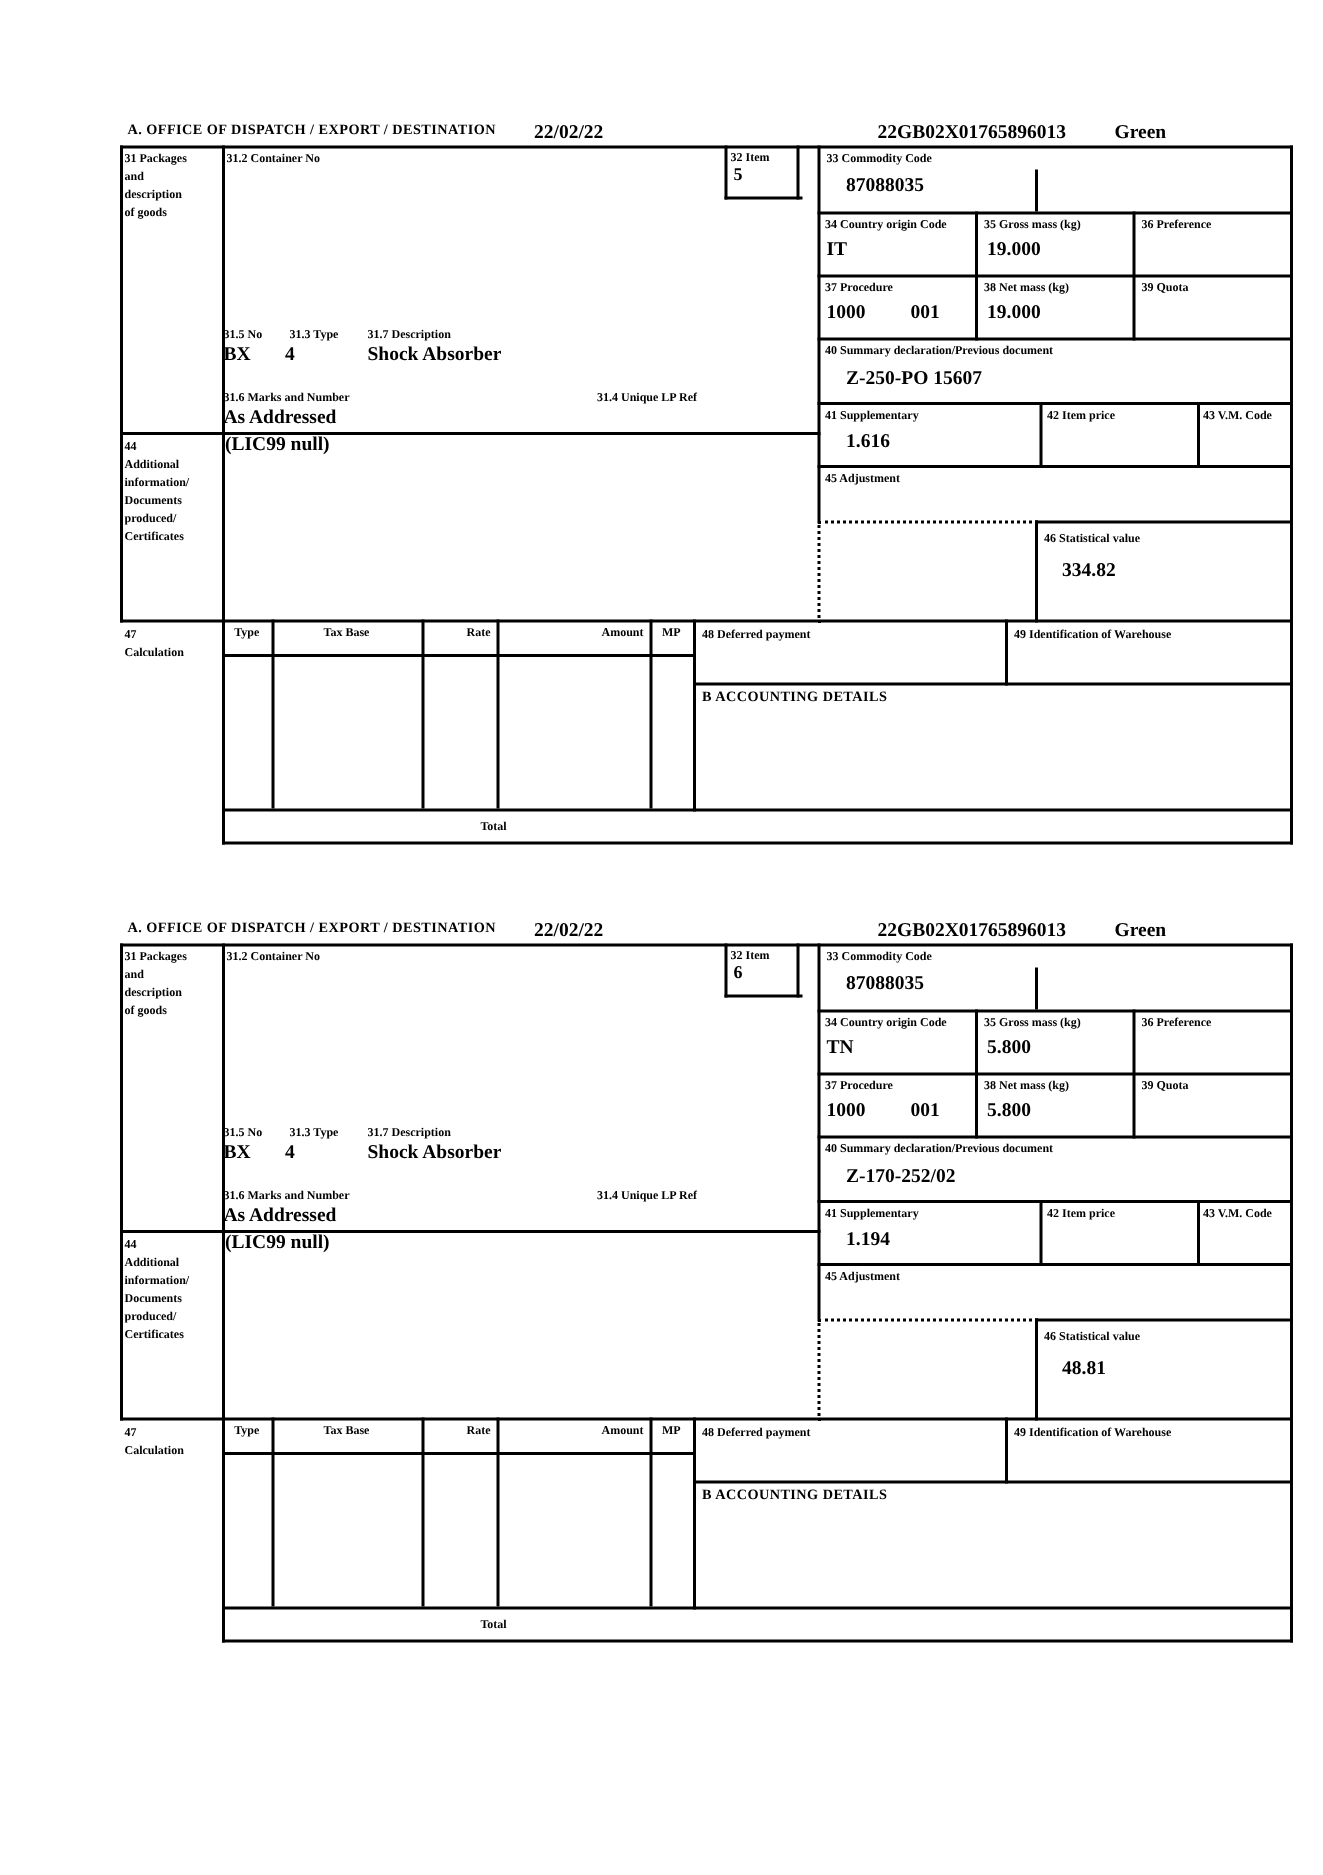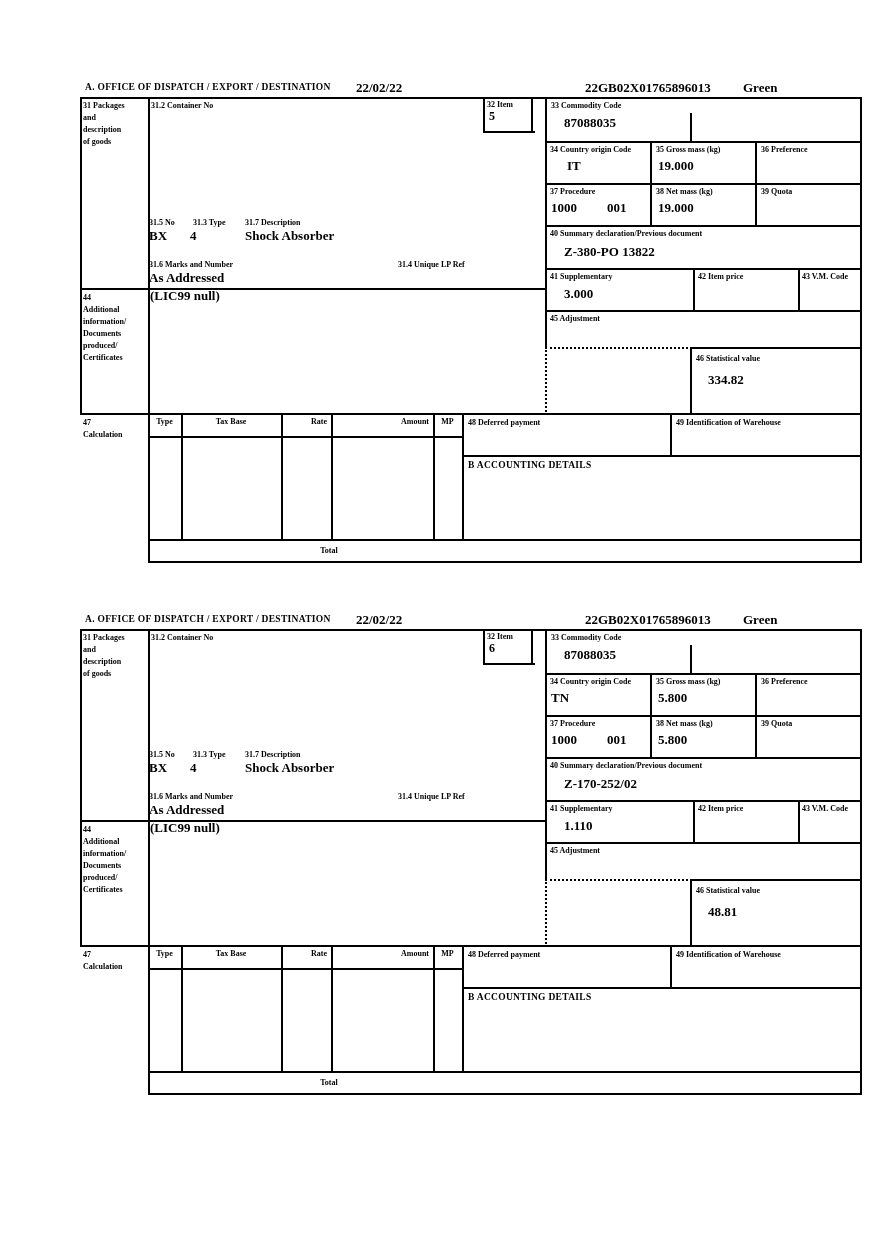--- a/index.html
+++ b/index.html
@@ -82,37 +82,37 @@
   </div>
   <div class="lbl" style="left:71px;top:20px">31.2 Container No</div>
 
   <div class="lbl" style="left:407px;top:19px">32 Item</div>
   <div class="sm" style="left:409px;top:29px">5</div>
 
   <div class="lbl" style="left:471px;top:20px">33 Commodity Code</div>
   <div class="val" style="left:484px;top:35px">87088035</div>
 
   <div class="lbl" style="left:470px;top:64px">34 Country origin Code</div>
-  <div class="val" style="left:487px;top:78px">IT</div>
+  <div class="val" style="left:471px;top:78px">IT</div>
   <div class="lbl" style="left:576px;top:64px">35 Gross mass (kg)</div>
   <div class="val" style="left:578px;top:78px">19.000</div>
   <div class="lbl" style="left:681px;top:64px">36 Preference</div>
 
   <div class="lbl" style="left:470px;top:106px">37 Procedure</div>
   <div class="val" style="left:471px;top:120px">1000</div>
   <div class="val" style="left:527px;top:120px">001</div>
   <div class="lbl" style="left:576px;top:106px">38 Net mass (kg)</div>
   <div class="val" style="left:578px;top:120px">19.000</div>
   <div class="lbl" style="left:681px;top:106px">39 Quota</div>
 
   <div class="lbl" style="left:470px;top:148px">40 Summary declaration/Previous document</div>
-  <div class="val" style="left:484px;top:164px">Z-380-PO 13822</div>
+  <div class="val" style="left:484px;top:164px">Z-250-PO 15607</div>
 
   <div class="lbl" style="left:470px;top:191px">41 Supplementary</div>
-  <div class="val" style="left:484px;top:206px">3.000</div>
+  <div class="val" style="left:484px;top:206px">1.616</div>
   <div class="lbl" style="left:618px;top:191px">42 Item price</div>
   <div class="lbl" style="left:722px;top:191px">43 V.M. Code</div>
 
   <div class="lbl" style="left:470px;top:233px">45 Adjustment</div>
   <div class="lbl" style="left:616px;top:273px">46 Statistical value</div>
   <div class="val" style="left:628px;top:292px">334.82</div>
 
   <div class="lbl" style="left:69px;top:137px">31.5 No</div>
   <div class="lbl" style="left:113px;top:137px">31.3 Type</div>
   <div class="lbl" style="left:165px;top:137px">31.7 Description</div>
@@ -210,21 +210,21 @@
   <div class="lbl" style="left:681px;top:64px">36 Preference</div>
   <div class="lbl" style="left:470px;top:106px">37 Procedure</div>
   <div class="val" style="left:471px;top:120px">1000</div>
   <div class="val" style="left:527px;top:120px">001</div>
   <div class="lbl" style="left:576px;top:106px">38 Net mass (kg)</div>
   <div class="val" style="left:578px;top:120px">5.800</div>
   <div class="lbl" style="left:681px;top:106px">39 Quota</div>
   <div class="lbl" style="left:470px;top:148px">40 Summary declaration/Previous document</div>
   <div class="val" style="left:484px;top:164px">Z-170-252/02</div>
   <div class="lbl" style="left:470px;top:191px">41 Supplementary</div>
-  <div class="val" style="left:484px;top:206px">1.110</div>
+  <div class="val" style="left:484px;top:206px">1.194</div>
   <div class="lbl" style="left:618px;top:191px">42 Item price</div>
   <div class="lbl" style="left:722px;top:191px">43 V.M. Code</div>
   <div class="lbl" style="left:470px;top:233px">45 Adjustment</div>
   <div class="lbl" style="left:616px;top:273px">46 Statistical value</div>
   <div class="val" style="left:628px;top:292px">48.81</div>
   <div class="lbl" style="left:69px;top:137px">31.5 No</div>
   <div class="lbl" style="left:113px;top:137px">31.3 Type</div>
   <div class="lbl" style="left:165px;top:137px">31.7 Description</div>
   <div class="val" style="left:69px;top:148px">BX</div>
   <div class="val" style="left:110px;top:148px">4</div>

